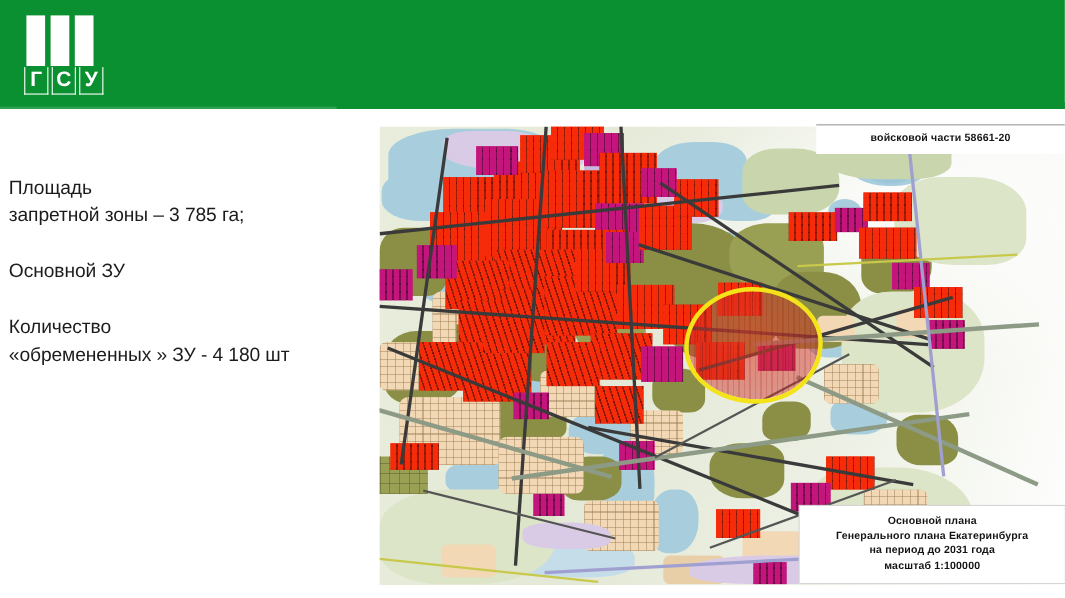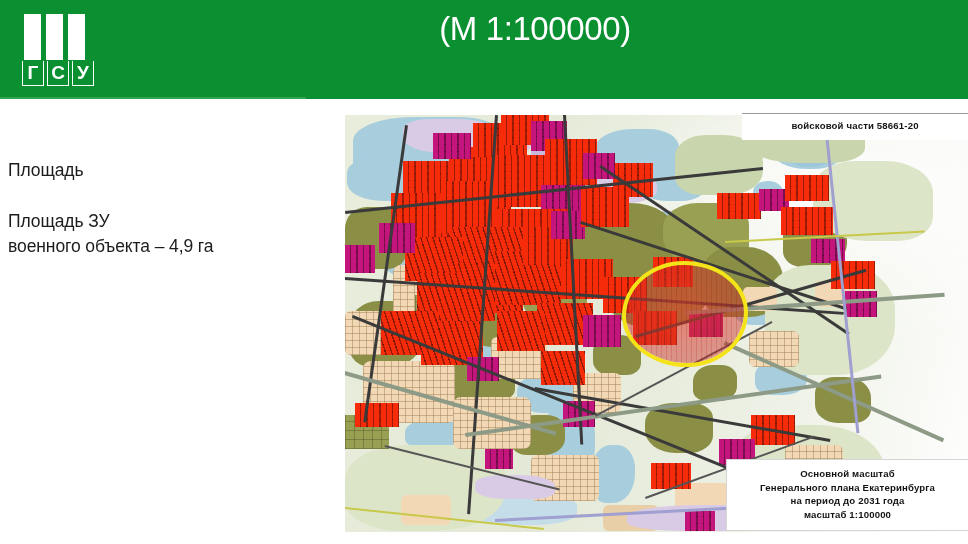--- a/index.html
+++ b/index.html
@@ -267,36 +267,39 @@
     <div class="logo-bar b2"></div>
     <div class="logo-bar b3"></div>
     <div id="logo-letters">
       <div class="logo-letter">Г</div>
       <div class="logo-letter">С</div>
       <div class="logo-letter">У</div>
     </div>
   </div>
 
   <div id="title">
-    <span class="line2">(М 1:100000)</span>
   </div>
 </div>
 <div id="header-right-notch"></div>
 
 <div id="left-text">
 
   <div class="para">
     <span class="ln">Площадь</span>
+    <span class="ln">запретной зоны – 3 785 га;</span>
   </div>
 
   <div class="para">
-    <span class="ln">Площадь ЗУ</span>
-    <span class="ln">военного объекта – 4,9 га</span>
-  </div>
-
+    <span class="ln">Основной ЗУ</span>
+  </div>
+
+  <div class="para">
+    <span class="ln">Количество</span>
+    <span class="ln">«обремененных » ЗУ -  4 180 шт</span>
+  </div>
 
 </div>
 
 <div id="map-frame">
   <div id="map-canvas">
     <div class="m-base"></div>
 
     <div class="poly water" style="left:8px;top:2px;width:150px;height:60px;border-radius:40% 30% 50% 20%;"></div>
     <div class="poly water" style="left:2px;top:40px;width:90px;height:46px;border-radius:40% 50% 30% 40%;"></div>
     <div class="poly water" style="left:248px;top:14px;width:86px;height:52px;border-radius:45% 35% 40% 50%;"></div>
@@ -443,17 +446,17 @@
       <div id="zone-ring"></div>
     </div>
   </div>
 </div>
 
 <div class="map-label" id="label-top">
   <span class="ln">войсковой части 58661-20</span>
 </div>
 
 <div class="map-label" id="label-bottom">
-  <span class="ln">Основной масштаб</span>
+  <span class="ln">Основной плана</span>
   <span class="ln">Генерального плана Екатеринбурга</span>
   <span class="ln">на период до 2031 года</span>
   <span class="ln">масштаб 1:100000</span>
 </div>
 
 </body></html>

